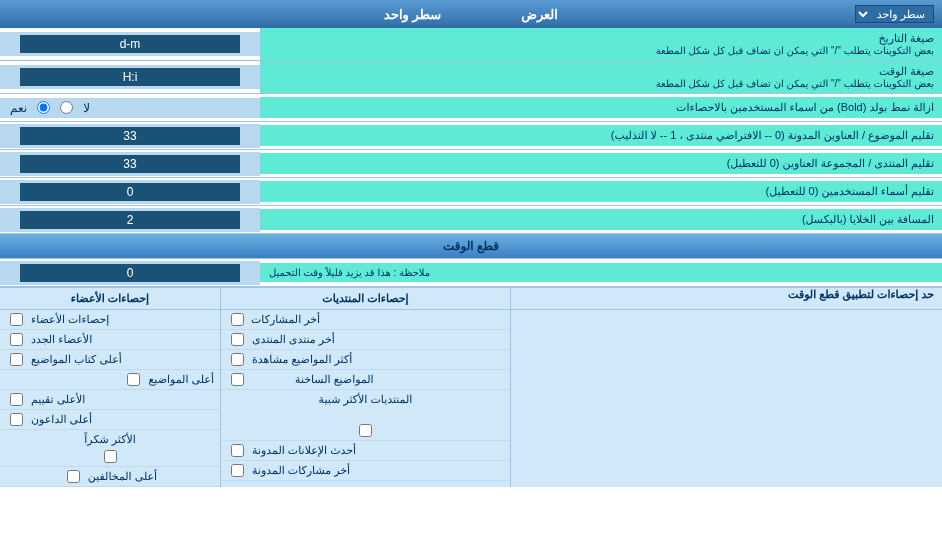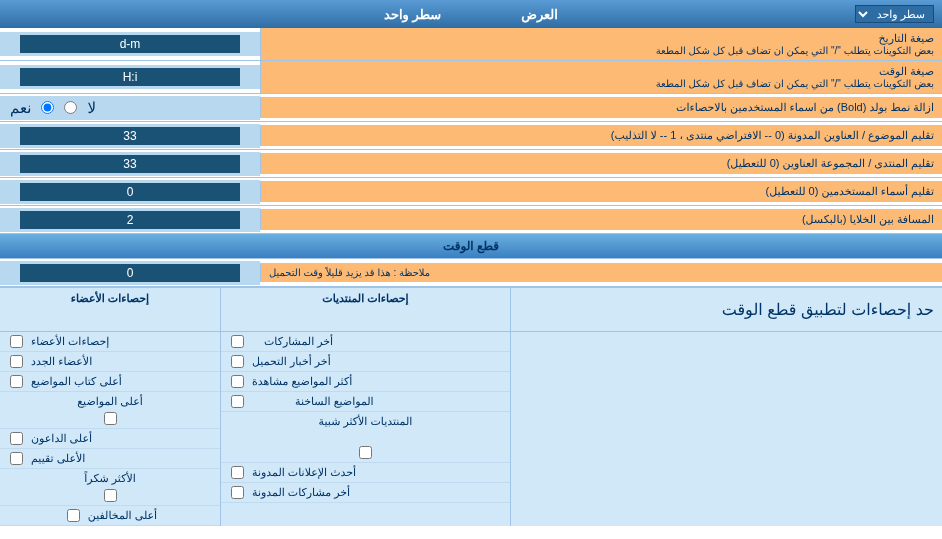--- a/index.html
+++ b/index.html
@@ -13,21 +13,21 @@
 
     .row {
       display: flex;
       align-items: center;
       border-bottom: 1px solid #a0c4e8;
       min-height: 28px;
     }
 
     .label-cell {
       flex: 1;
-      background: #fdba74;
+      background: #5eead4;
       padding: 4px 8px;
       text-align: right;
       color: #003366;
       font-size: 11px;
       border-left: 1px solid #a0c4e8;
     }
 
     .label-cell small {
       display: block;
       font-size: 10px;
@@ -91,21 +91,21 @@
       width: 260px;
       background: #b8d8f0;
       padding: 3px 10px;
       display: flex;
       align-items: center;
       gap: 10px;
       justify-content: flex-end;
     }
 
     .radio-label {
-      font-size: 15px;
+      font-size: 12px;
       color: #003366;
     }
 
     .stats-item {
       display: flex;
       align-items: center;
       padding: 3px 6px;
       border-bottom: 1px solid #c0daf0;
       font-size: 11px;
       color: #003366;
@@ -211,36 +211,36 @@
     <small class="note-text">ملاحظة : هذا قد يزيد قليلاً وقت التحميل</small>
   </div>
   <div class="input-cell">
     <input class="input-box" type="text" value="0" style="">
   </div>
 </div>
 
 <div style="border-top: 1px solid #a0c4e8;">
 
   <div style="display:flex; background:#d0e8f8; border-bottom:1px solid #a0c4e8;">
-    <div style="flex:1; padding:12px 8px; font-weight:normal; font-size:16px; color:#003366; text-align:right; border-left:1px solid #a0c4e8;">حد إحصاءات لتطبيق قطع الوقت</div>
+    <div style="flex:1; padding:0 8px; font-weight:bold; font-size:11px; color:#003366; text-align:right; border-left:1px solid #a0c4e8;">حد إحصاءات لتطبيق قطع الوقت</div>
     <div style="width:290px; padding:4px 8px; font-weight:bold; font-size:11px; color:#003366; text-align:center; border-left:1px solid #a0c4e8;">إحصاءات المنتديات</div>
     <div style="width:220px; padding:4px 8px; font-weight:bold; font-size:11px; color:#003366; text-align:center;">إحصاءات الأعضاء</div>
   </div>
 
   <div style="display:flex; background:#d0e8f8;">
 
     <div style="flex:1; border-left:1px solid #a0c4e8;"></div>
 
     <div style="width:290px; border-left:1px solid #a0c4e8;">
-    <div class="stats-item" style="display: flex; align-items: flex-start; padding: 3px 6px; border-bottom: 1px solid rgb(192, 218, 240); font-size: 11px; color: rgb(0, 51, 102); gap: 16px; justify-content: flex-end;">
+    <div class="stats-item" style="display: flex; align-items: flex-start; padding: 3px 6px; border-bottom: 1px solid rgb(192, 218, 240); font-size: 11px; color: rgb(0, 51, 102); gap: 3px; justify-content: flex-end;">
           <span style="text-align:right;">أخر المشاركات</span>
           <input type="checkbox" style="margin-right: 4px;">
         </div>
         <div class="stats-item" style="display: flex; align-items: center; padding: 3px 6px; border-bottom: 1px solid rgb(192, 218, 240); font-size: 11px; color: rgb(0, 51, 102); gap: 4px; justify-content: flex-end;">
-          <span style="text-align:right;">أخر أخبار التحميل</span>
+          <span style="text-align:right;">أخر منتدى المنتدى</span>
           <input type="checkbox" style="margin-right: 4px;">
         </div>
         <div class="stats-item" style="display: flex; align-items: center; padding: 3px 6px; border-bottom: 1px solid rgb(192, 218, 240); font-size: 11px; color: rgb(0, 51, 102); gap: 4px; justify-content: flex-end;">
           <span style="text-align:right;">أكثر المواضيع مشاهدة</span>
           <input type="checkbox" style="margin-right: 4px;">
         </div>
         <div class="stats-item" style="display: flex; align-items: center; padding: 3px 6px; border-bottom: 1px solid rgb(192, 218, 240); font-size: 11px; color: rgb(0, 51, 102); gap: 4px; justify-content: flex-end;">
           <span style="text-align:right;margin-left:43px;">المواضيع الساخنة</span>
           <input type="checkbox" style="margin-right: 4px;">
         </div>
@@ -264,30 +264,30 @@
           <input type="checkbox" style="margin-right: 4px;">
         </div>
         <div class="stats-item" style="display: flex; align-items: center; padding: 3px 6px; border-bottom: 1px solid rgb(192, 218, 240); font-size: 11px; color: rgb(0, 51, 102); gap: 4px; justify-content: flex-end;">
           <span style="text-align:right;">الأعضاء الجدد</span>
           <input type="checkbox" style="margin-right: 4px;">
         </div>
         <div class="stats-item" style="display: flex; align-items: center; padding: 3px 6px; border-bottom: 1px solid rgb(192, 218, 240); font-size: 11px; color: rgb(0, 51, 102); gap: 4px; justify-content: flex-end;">
           <span style="text-align:right;">أعلى كتاب المواضيع</span>
           <input type="checkbox" style="margin-right: 4px;">
         </div>
-        <div class="stats-item" style="display: flex; align-items: center; padding: 3px 6px; border-bottom: 1px solid rgb(192, 218, 240); font-size: 11px; color: rgb(0, 51, 102); gap: 4px; justify-content: flex-start; flex-direction: column;">
+        <div class="stats-item" style="display: flex; align-items: center; padding: 3px 6px; border-bottom: 1px solid rgb(192, 218, 240); font-size: 11px; color: rgb(0, 51, 102); gap: 4px; justify-content: flex-start;">
           <span style="text-align:right;">أعلى المواضيع</span>
           <input type="checkbox" style="margin-right: 4px;">
         </div>
         <div class="stats-item" style="display: flex; align-items: center; padding: 3px 6px; border-bottom: 1px solid rgb(192, 218, 240); font-size: 11px; color: rgb(0, 51, 102); gap: 4px; justify-content: flex-end;">
+          <span style="text-align:right;">الأعلى تقييم</span>
+          <input type="checkbox" style="margin-right: 4px;">
+        </div>
+        <div class="stats-item" style="display: flex; align-items: center; padding: 3px 6px; border-bottom: 1px solid rgb(192, 218, 240); font-size: 11px; color: rgb(0, 51, 102); gap: 4px; justify-content: flex-end;">
           <span style="text-align:right;">أعلى الداعون</span>
-          <input type="checkbox" style="margin-right: 4px;">
-        </div>
-        <div class="stats-item" style="display: flex; align-items: center; padding: 3px 6px; border-bottom: 1px solid rgb(192, 218, 240); font-size: 11px; color: rgb(0, 51, 102); gap: 4px; justify-content: flex-end;">
-          <span style="text-align:right;">الأعلى تقييم</span>
           <input type="checkbox" style="margin-right: 4px;">
         </div>
         <div class="stats-item" style="display: flex; align-items: center; padding: 3px 6px; border-bottom: 1px solid rgb(192, 218, 240); font-size: 11px; color: rgb(0, 51, 102); gap: 4px; justify-content: flex-end; flex-direction: column;">
           <span style="text-align:right;">الأكثر شكراً</span>
           <input type="checkbox" style="margin-right: 4px;">
         </div>
         <div class="stats-item" style="display: flex; align-items: center; padding: 3px 6px; border-bottom: 1px solid rgb(192, 218, 240); font-size: 11px; color: rgb(0, 51, 102); gap: 4px; justify-content: center;">
           <span style="text-align:right;">أعلى المخالفين</span>
           <input type="checkbox" style="margin-right: 4px;">
         </div>

